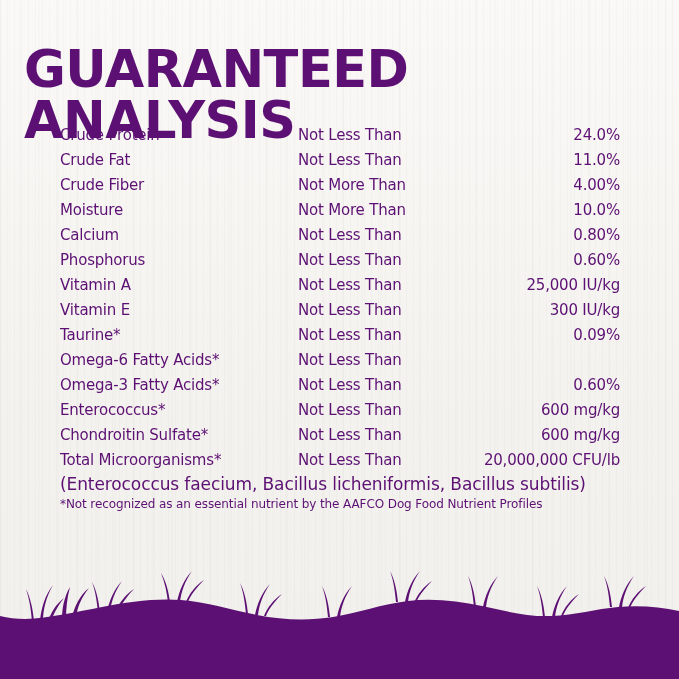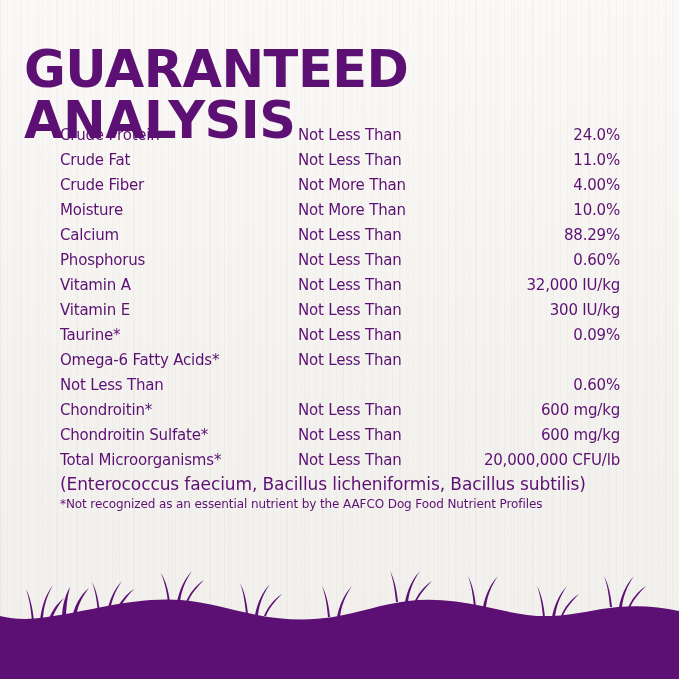--- a/index.html
+++ b/index.html
@@ -130,59 +130,60 @@
 
     <div class="row">
       <span class="c-name">Moisture</span>
       <span class="c-qual">Not More Than</span>
       <span class="c-val">10.0%</span>
     </div>
 
     <div class="row">
       <span class="c-name">Calcium</span>
       <span class="c-qual">Not Less Than</span>
-      <span class="c-val">88.29%</span>
+      <span class="c-val">0.80%</span>
     </div>
 
     <div class="row">
       <span class="c-name">Phosphorus</span>
       <span class="c-qual">Not Less Than</span>
       <span class="c-val">0.60%</span>
     </div>
 
     <div class="row">
       <span class="c-name">Vitamin A</span>
       <span class="c-qual">Not Less Than</span>
-      <span class="c-val">32,000 IU/kg</span>
+      <span class="c-val">25,000 IU/kg</span>
     </div>
 
     <div class="row">
       <span class="c-name">Vitamin E</span>
       <span class="c-qual">Not Less Than</span>
       <span class="c-val">300 IU/kg</span>
     </div>
 
     <div class="row">
       <span class="c-name">Taurine*</span>
       <span class="c-qual">Not Less Than</span>
       <span class="c-val">0.09%</span>
     </div>
 
     <div class="row">
       <span class="c-name">Omega-6 Fatty Acids*</span>
       <span class="c-qual">Not Less Than</span>
     </div>
 
     <div class="row">
+      <span class="c-name">Omega-3 Fatty Acids*</span>
       <span class="c-qual">Not Less Than</span>
       <span class="c-val">0.60%</span>
     </div>
 
     <div class="row">
-      <span class="c-name">Chondroitin*</span>
+      <span class="c-name">Enterococcus*</span>
       <span class="c-qual">Not Less Than</span>
       <span class="c-val">600 mg/kg</span>
     </div>
 
     <div class="row">
       <span class="c-name">Chondroitin Sulfate*</span>
       <span class="c-qual">Not Less Than</span>
       <span class="c-val">600 mg/kg</span>
     </div>
 

